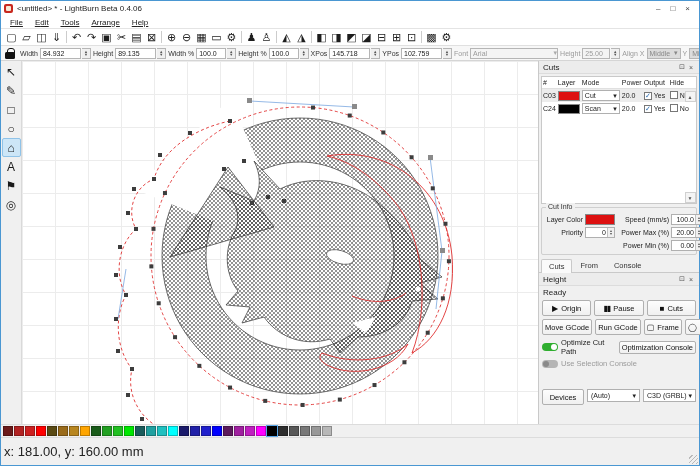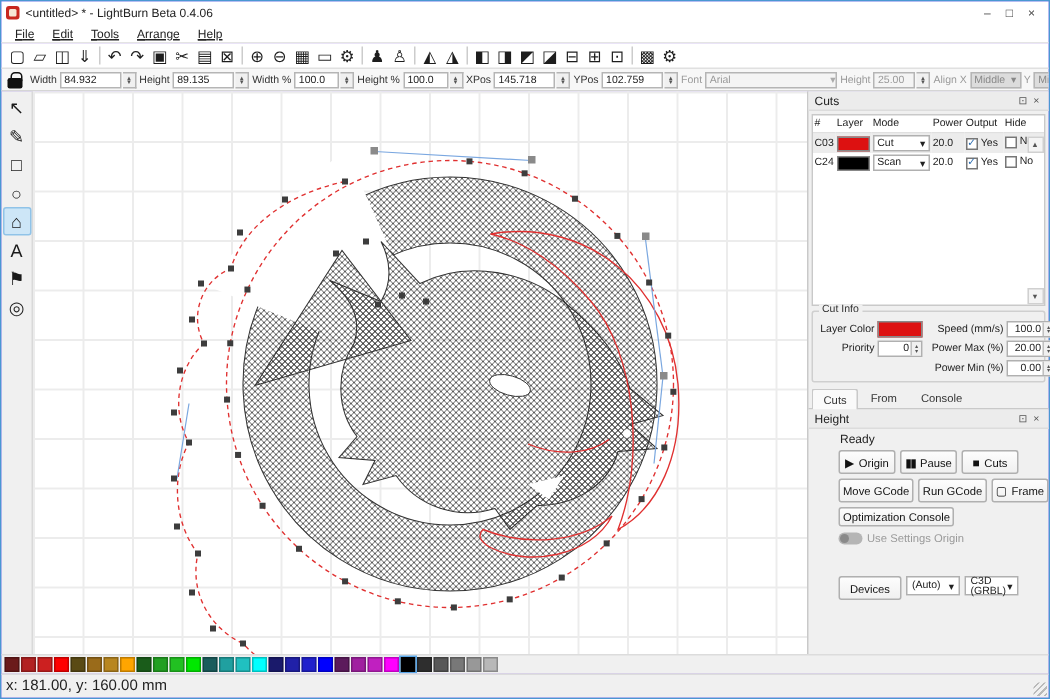--- a/index.html
+++ b/index.html
@@ -72,21 +72,21 @@
   .ci-grid { display:grid; grid-template-columns:38px 30px 52px 32px; gap:2px 2px; align-items:center; font-size:7px; }
   .ci-label { text-align:right; color:#222; }
   .ci-box { background:#fff; border:1px solid #b0b0b0; height:11px; display:flex; align-items:center; justify-content:flex-end; padding:0 8px 0 2px; position:relative; font-size:7px; }
   .ci-box .mini-spin { position:absolute; right:0; top:0; bottom:0; width:7px; background:#f0f0f0; border-left:1px solid #c0c0c0; font-size:3.5px; line-height:2.5px; color:#555; display:flex; flex-direction:column; align-items:center; justify-content:center; }
   .ci-color { height:11px; border:1px solid #888; }
 
   .tabs { display:flex; margin-top:3px; border-bottom:1px solid #c9c9c9; padding-left:2px; flex:none; }
   .tab { padding:2px 7px 2px 7px; font-size:7.5px; color:#333; border:1px solid transparent; border-bottom:none; }
   .tab.active { background:#f0f0f0; border-color:#c9c9c9; background:#fafafa; border-radius:2px 2px 0 0; position:relative; top:1px; }
 
-  .laser-body { padding:2px 20px; display:flex; flex-direction:column; gap:3px; flex:1; }
+  .laser-body { padding:2px 3px; display:flex; flex-direction:column; gap:3px; flex:1; }
   .ready { font-size:8px; color:#222; padding-left:1px; }
   .btnrow { display:flex; gap:3px; }
   button.lb { flex:1; height:16px; background:linear-gradient(#fdfdfd,#f0f0f0); border:1px solid #b0b0b0; border-radius:2px; font-size:7.5px; font-family:"Liberation Sans",sans-serif; display:flex; align-items:center; justify-content:center; gap:3px; color:#111; padding:0 2px; white-space:nowrap; }
   button.lb .glyph { font-size:8px; }
   .startfrom { display:flex; align-items:center; justify-content:flex-end; gap:3px; font-size:7.5px; }
   .combo { background:#fff; border:1px solid #b0b0b0; height:13px; display:flex; align-items:center; justify-content:space-between; font-size:7px; padding:0 3px; }
   .sf-combo { width:88px; }
   .optrow { display:flex; align-items:center; gap:3px; }
   .toggle { width:16px; height:8px; border-radius:4px; position:relative; flex:none; }
   .toggle.on { background:#2fae2f; } .toggle.on::after { content:""; position:absolute; right:1px; top:1px; width:6px; height:6px; border-radius:3px; background:#fff; }
@@ -95,21 +95,21 @@
   .opt-label { font-size:7.5px; }
   .opt-label.dis { color:#9a9a9a; }
   .half { flex:1; display:flex; align-items:center; gap:3px; }
 
   
   .palette-strip { height:13px; background:#f0f0f0; display:flex; align-items:center; padding-left:2px; gap:1px; flex:none; border-top:1px solid #dcdcdc; }
   .swatch { width:10px; height:10px; border:1px solid rgba(0,0,0,.25); flex:none; }
   .swatch.selected { outline:1.5px solid #5aa7e8; outline-offset:0px; }
 
   
-  .statusbar { height:16px; background:#f0f0f0; border-top:1px solid #dcdcdc; display:flex; align-items:center; padding:0 3px; font-size:10px; color:#222; flex:none; position:relative; }
+  .statusbar { height:28px; background:#f0f0f0; border-top:1px solid #dcdcdc; display:flex; align-items:center; padding:0 3px; font-size:13px; color:#222; flex:none; position:relative; }
   .resize-grip { position:absolute; right:1px; bottom:1px; width:9px; height:9px;
     background:repeating-linear-gradient(135deg, transparent 0 2px, #b9b9b9 2px 3px); }
 </style>
 </head>
 <body>
 
 <div class="window">
 
   <div class="titlebar">
     <div class="app-icon"></div>
@@ -499,27 +499,31 @@
           <button class="lb">
               <span class="glyph">▢</span>
               <span>Frame</span>
             </button>
           <button class="lb">
               <span class="glyph">◯</span>
               <span>Frame</span>
             </button>
         </div>
         <div class="optrow">
+          <div class="half">
+            <div class="toggle on"></div>
+            <span class="opt-label">Optimize Cut Path</span>
+          </div>
           <button class="lb" style="flex:0 0 76px;height:13px">
               <span>Optimization Console</span>
             </button>
         </div>
         <div class="optrow">
           <div class="toggle off-dis"></div>
-          <span class="opt-label dis">Use Settings Origin</span>
+          <span class="opt-label dis">Use Selection Console</span>
         </div>
         <div class="btnrow" style="margin-top:18px">
           <button class="lb" style="flex:0 0 42px">
               <span>Devices</span>
             </button>
           <div class="combo" style="flex:1">
               <span>(Auto)</span>
               <span>▾</span>
             </div>
           <div class="combo" style="flex:1">

